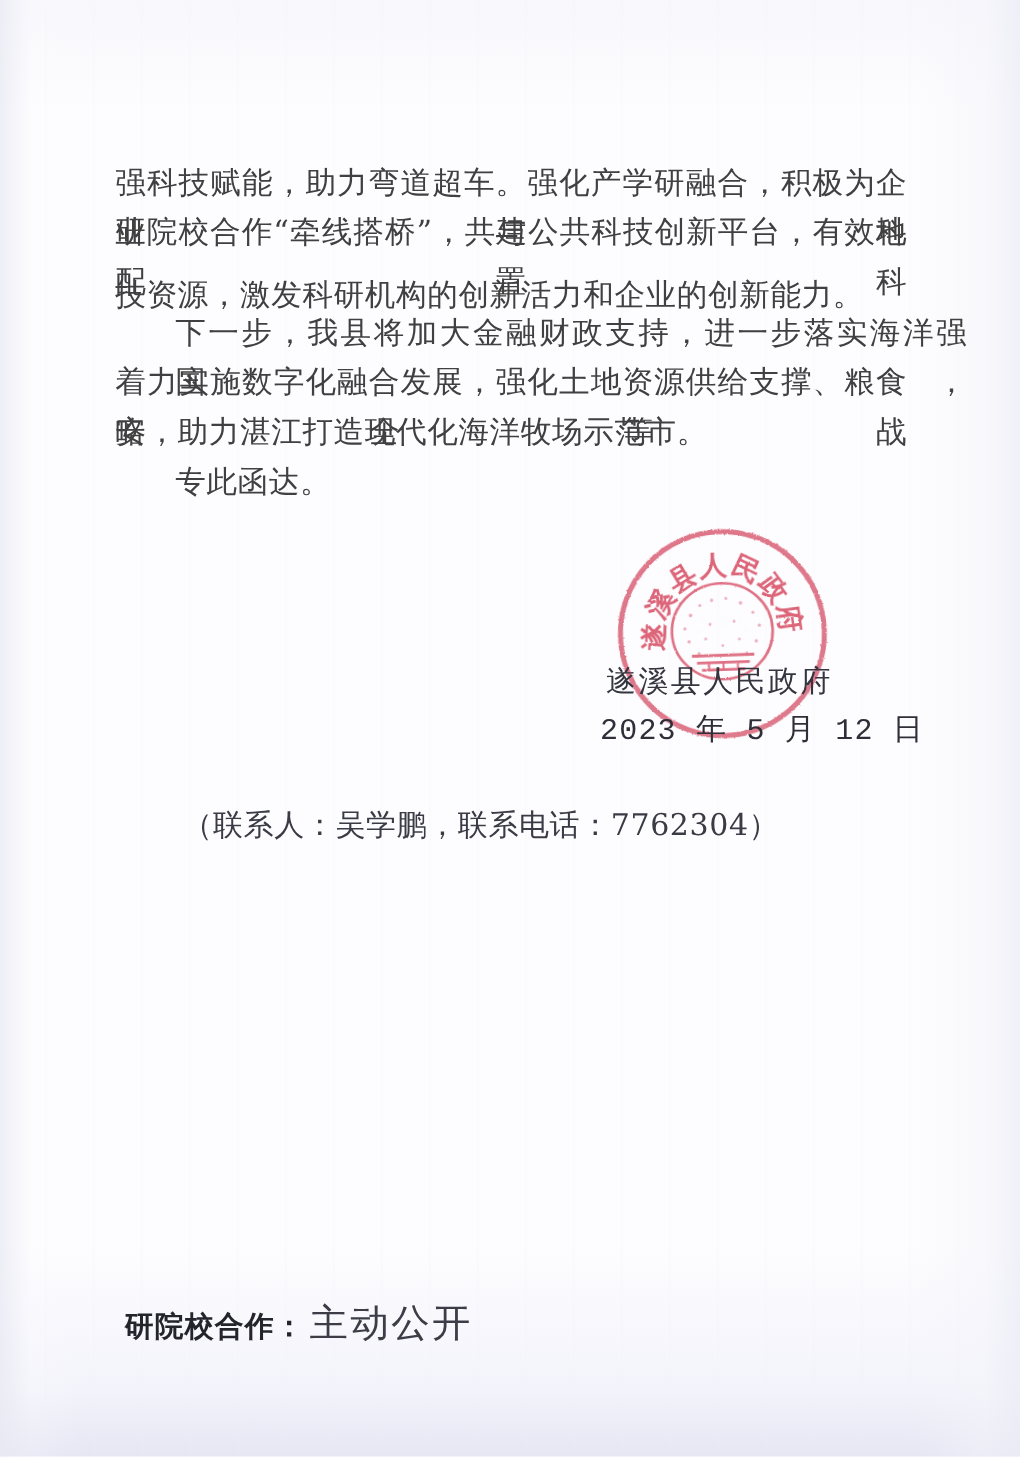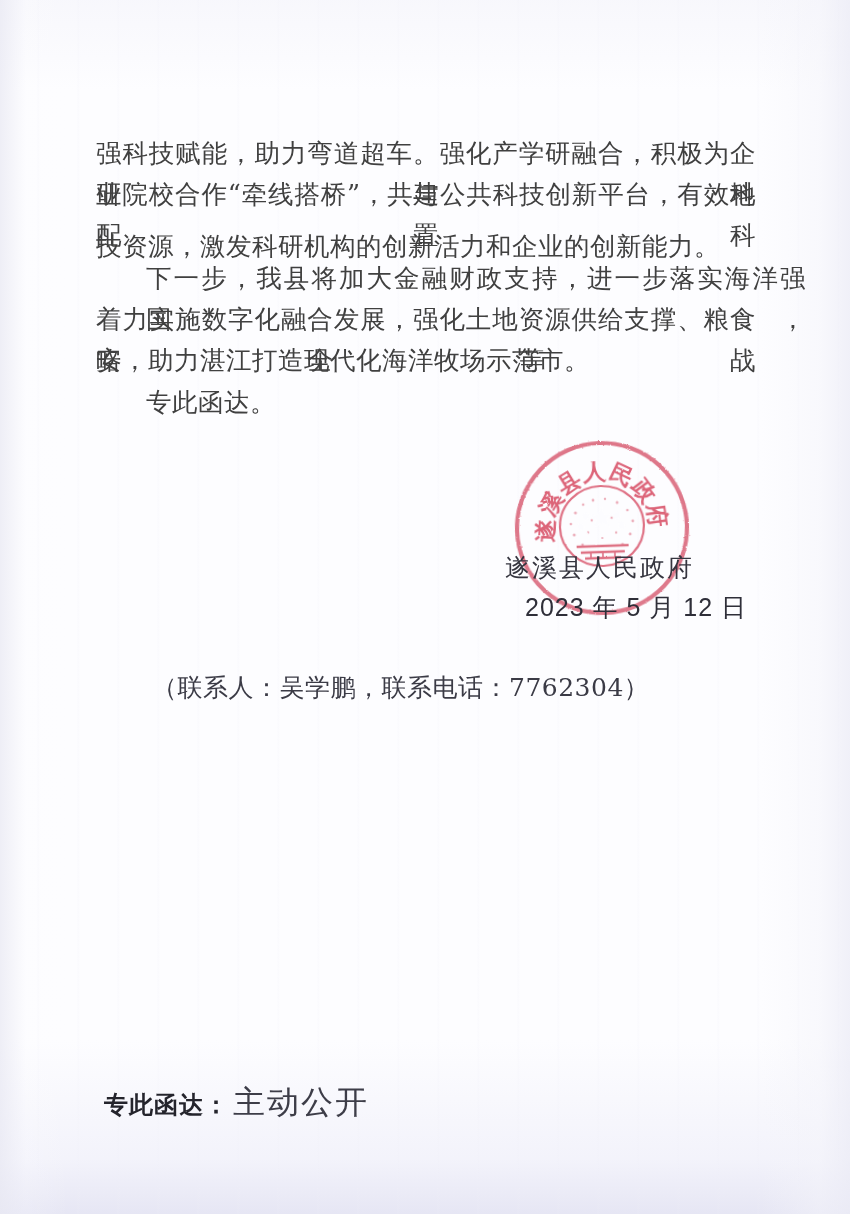--- a/index.html
+++ b/index.html
@@ -83,22 +83,21 @@
 
   .sign-line {
     font-size: 25px;
     color: #35353f;
     letter-spacing: 2px;
   }
   .date-line {
     font-size: 25px;
     color: #2f2f39;
     letter-spacing: 1px;
-    font-family: Liberation Sans, sans-serif;
-    margin-left: 25px;
+    font-family: Liberation Mono, monospace;
   }
   .contact-line {
     font-size: 25px;
     color: #3b3b46;
     letter-spacing: 0.5px;
   }
 
   .footer-row {
     position: absolute;
     left: 104px;
@@ -230,17 +229,17 @@
     </svg>
   </div>
 
   <div class="doc-text sign-line" style="left:505px; top:551px;">遂溪县人民政府</div>
 
   <div class="doc-text date-line" style="left:500px; top:591px;">2023 年 5 月 12 日</div>
 
   <div class="doc-text contact-line" style="left:152px; top:671px;">（联系人：吴学鹏，联系电话：7762304）</div>
 
   <div class="footer-row">
-    <span class="footer-key">专此函达：</span>
+    <span class="footer-key">研院校合作：</span>
     <span class="footer-val">主动公开</span>
   </div>
 
 </div>
 
 </body></html>

